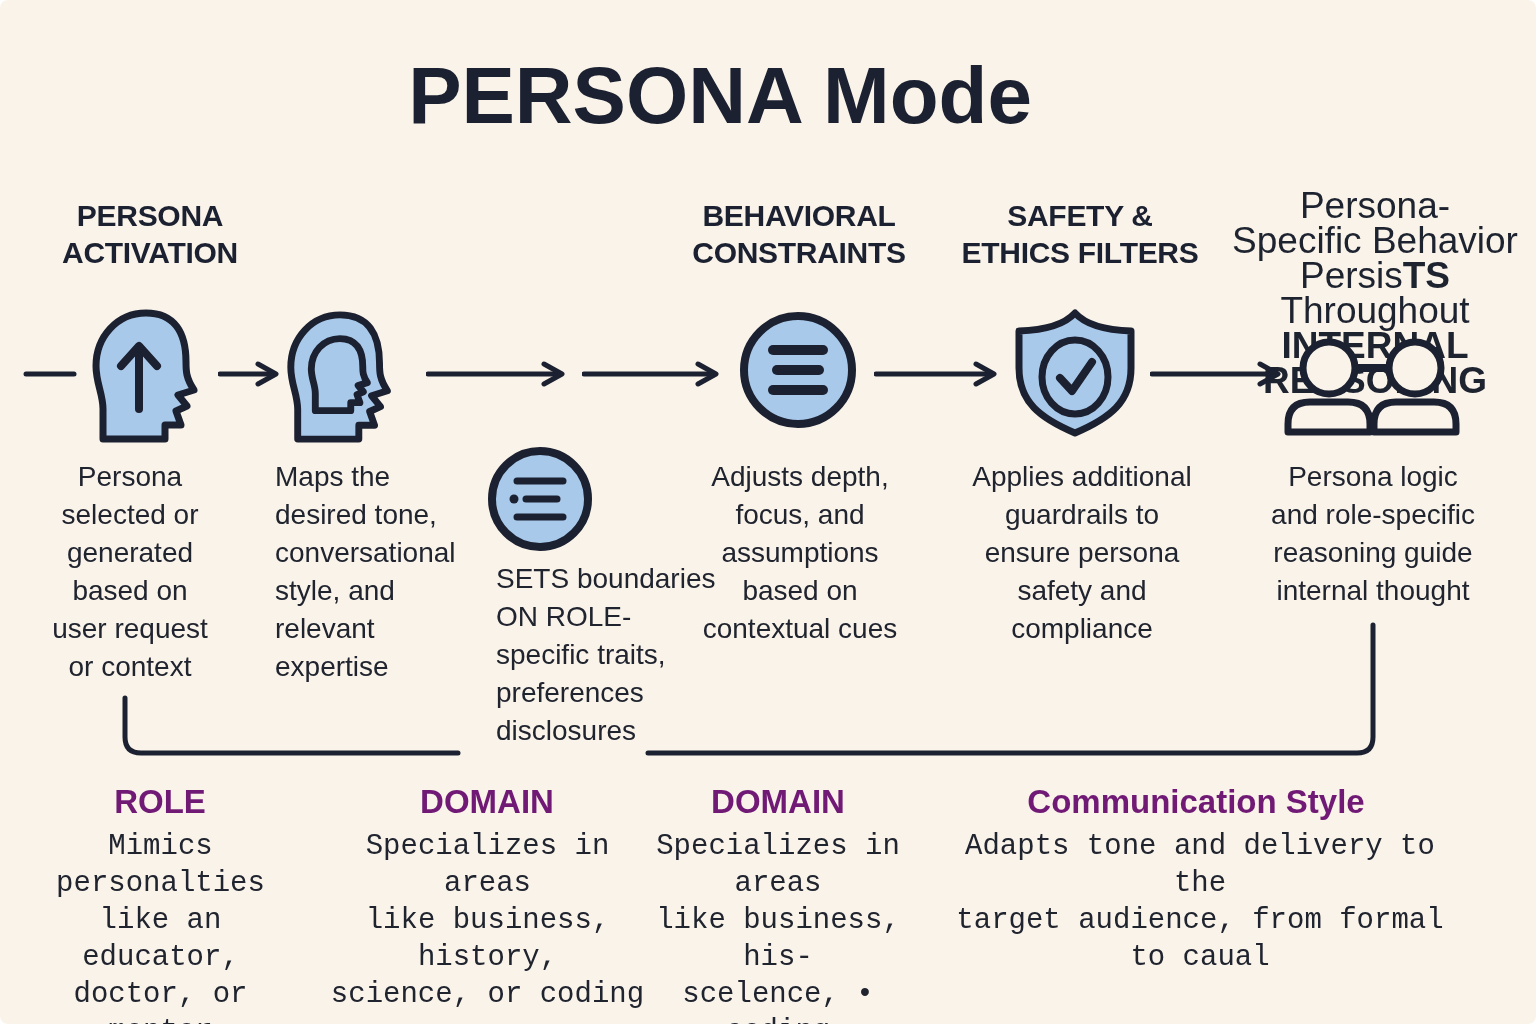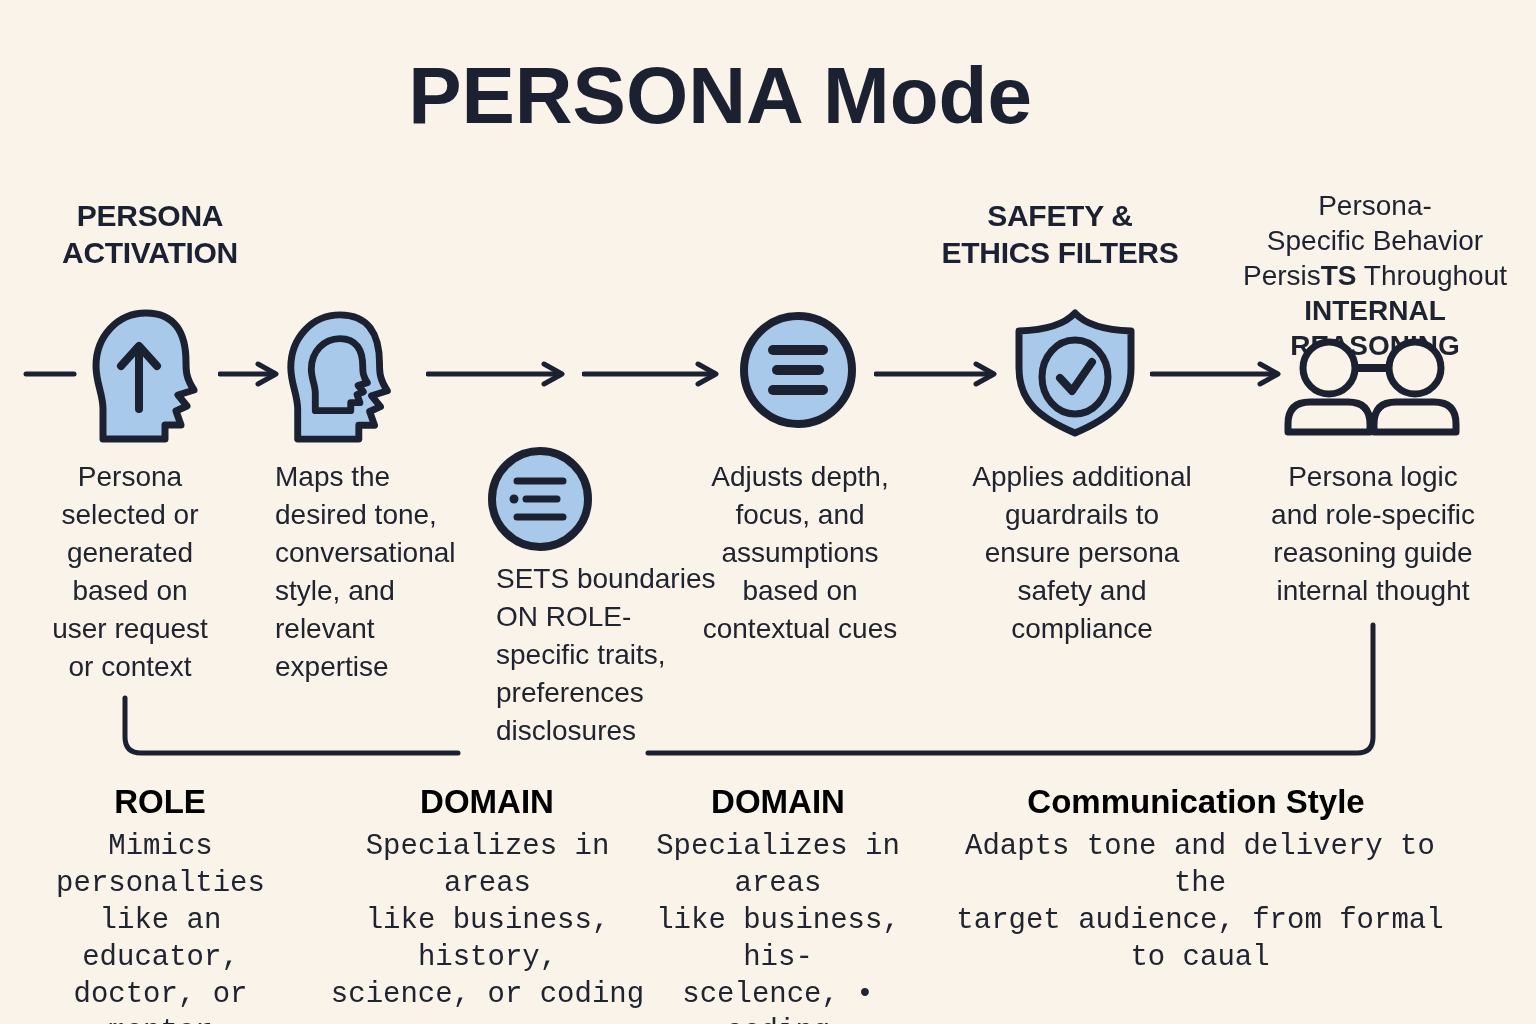--- a/index.html
+++ b/index.html
@@ -1,42 +1,44 @@
 <!DOCTYPE html>
 <html><head>
 <meta charset="utf-8">
 <style>
   html,body{margin:0;padding:0;}
   body{font-family:"Liberation Sans","DejaVu Sans",sans-serif;}
-  .canvas{position:relative;width:1536px;height:1024px;background:#faf3ea;overflow:hidden;}
+  .canvas{position:relative;width:1536px;height:1024px;background:#faf3ea;overflow:hidden;border-radius:8px;}
   .abs{position:absolute;}
   .title{width:1440px;left:0;top:50px;text-align:center;font-size:80px;font-weight:700;
          letter-spacing:0px;color:#1b2130;}
   .hdr{font-weight:700;font-size:30px;line-height:37px;letter-spacing:-0.3px;color:#1b2130;
        white-space:pre-line;text-align:center;}
   .hdr-left{text-align:left;}
-  .hdr5{font-size:28px;line-height:35px;color:#1e2330;text-align:center;font-weight:400;}
+  .hdr5{font-size:37px;line-height:35px;color:#1e2330;text-align:center;font-weight:400;}
   .hdr5 .b{font-weight:700;}
   .desc{font-size:28px;line-height:38px;color:#20242f;white-space:pre-line;text-align:center;}
   .desc-left{text-align:left;margin-left:20px;}
-  .f-hdr{font-weight:700;font-size:33px;color:#000000;text-align:center;}
+  .f-hdr{font-weight:700;font-size:33px;color:#701a75;text-align:center;}
   .f-txt{font-size:29px;line-height:37px;color:#20242f;white-space:pre-line;text-align:center;font-family:Liberation Mono, monospace;}
   svg{display:block;}
   .stroke{stroke:#1b2130;fill:none;stroke-linecap:round;stroke-linejoin:round;}
 </style>
 </head>
 <body>
 
 <div class="canvas">
 
   <div class="abs title">PERSONA Mode</div>
 
   <div class="abs hdr" style="left:30px;top:197px;width:240px;">PERSONA
 ACTIVATION</div>
-  <div class="abs hdr" style="left:928px;top:197px;width:264px;">SAFETY &amp;
+  <div class="abs hdr" style="left:668px;top:197px;width:262px;">BEHAVIORAL
+CONSTRAINTS</div>
+  <div class="abs hdr" style="left:948px;top:197px;width:264px;">SAFETY &amp;
 ETHICS FILTERS</div>
   <div class="abs hdr5" style="left:1225px;top:188px;width:300px;">
     <div>Persona-</div>
     <div>Specific Behavior</div>
     <div><span>Persis</span><span class="b">TS</span><span> Throughout</span></div>
     <div class="b">INTERNAL REASONING</div>
   </div>
 
   <svg class="abs" style="left:22px;top:361px;" width="58" height="26" viewBox="0 0 58 26">
     <line class="stroke" x1="4" y1="13" x2="52" y2="13" stroke-width="5"></line>

